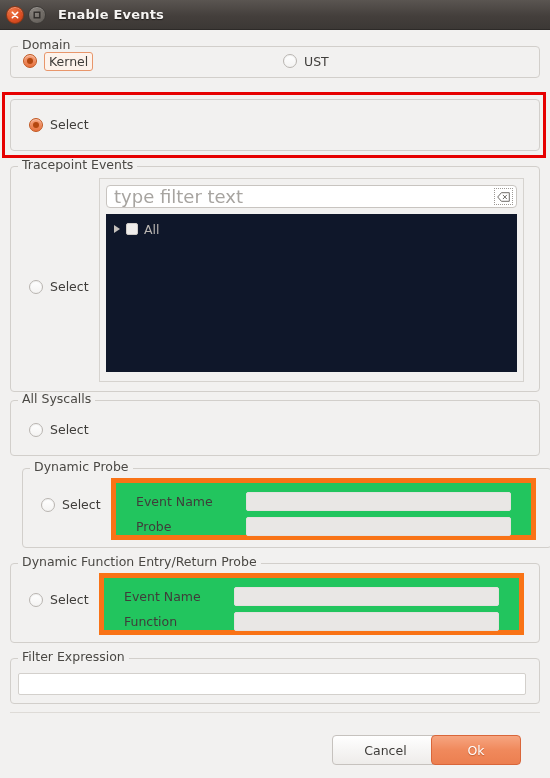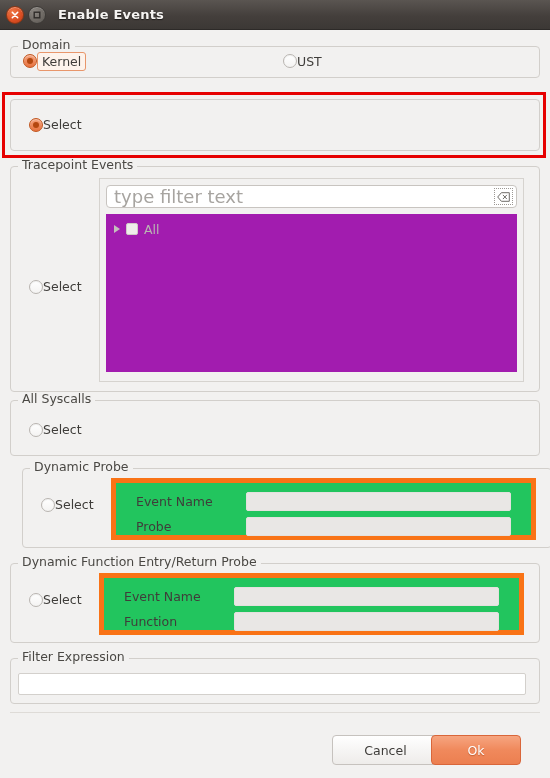--- a/index.html
+++ b/index.html
@@ -72,20 +72,21 @@
     color: #4a4844;
     font-size: 12.5px;
     line-height: 14px;
     white-space: nowrap;
   }
 
   
   .radio-row {
     display: flex;
     align-items: center;
+    gap: 7px;
   }
   .radio {
     width: 14px; height: 14px;
     border-radius: 50%;
     box-sizing: border-box;
     flex: 0 0 auto;
     position: relative;
   }
   .radio.off {
     background: linear-gradient(180deg,#ffffff 0%,#f4f3f2 100%);
@@ -178,21 +179,21 @@
     position:absolute;
     right:3px; top:2px;
     width: 19px; height:17px;
     border: 1px dotted #9c9894;
     box-sizing:border-box;
     display:flex; align-items:center; justify-content:center;
   }
   .tree-body {
     margin-top: 6px;
     height: 158px;
-    background: #a21caf;
+    background: #0f172a;
     box-sizing: border-box;
     padding: 6px 4px;
   }
   .tree-row {
     display:flex; align-items:center; gap:6px;
     height: 18px;
     padding-left: 4px;
   }
   .tree-arrow {
     width:0; height:0;

